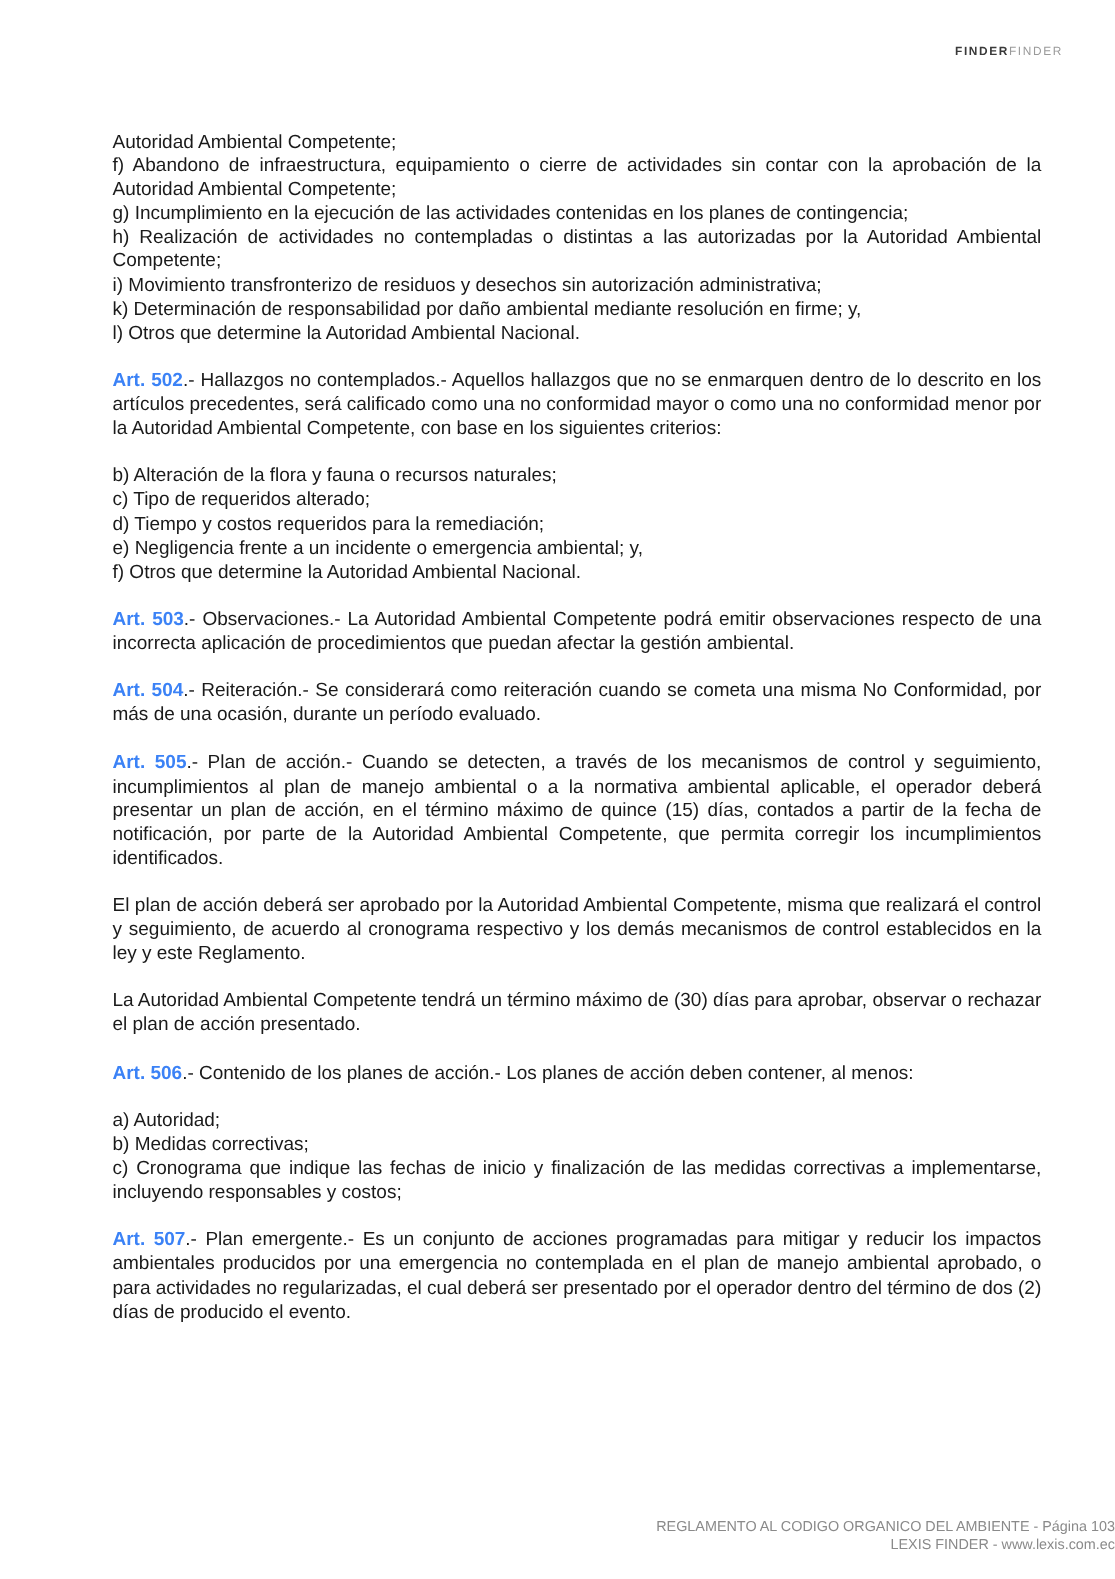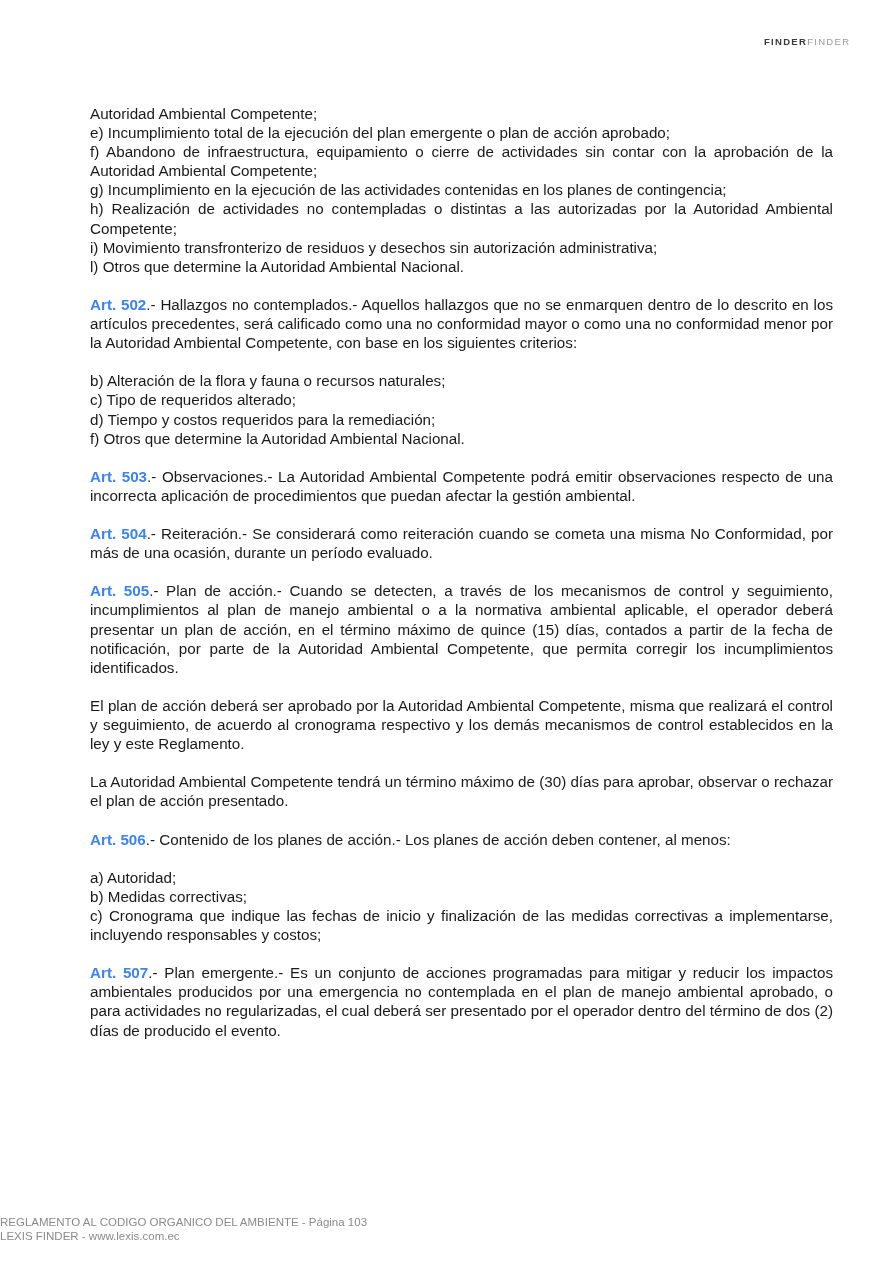--- a/index.html
+++ b/index.html
@@ -12,46 +12,47 @@
   .logo .fd { color: #9a9a9a; font-weight: normal; }
   .content {
     position: absolute; top: 104px; left: 90px; width: 743px;
     font-family: "Liberation Sans", sans-serif; font-size: 15.2px; line-height: 19.1px;
     color: #1a1a1a; text-align: justify;
   }
   .content p { margin: 0; }
   .content .gap { height: 19.1px; }
   .art { color: #3b82f6; font-weight: bold; }
   .footer {
-    position: absolute; top: 1215px; left: 0; width: 892px; text-align: left;
+    position: absolute; top: 1215px; left: 0; width: 892px; text-align: right;
     font-family: "Liberation Sans", sans-serif; font-size: 11.5px; line-height: 14px; color: #8a8a8a;
   }
 </style>
 </head>
 <body>
 
 <div class="logo">
   <span class="lx">FINDER</span><span class="fd">FINDER</span>
 </div>
 
 <div class="content">
   <p>Autoridad Ambiental Competente;</p>
-  <p>e) Incumplimiento total de la ejecución del plan emergente o plan de acción aprobado;</p>
   <p>f) Abandono de infraestructura, equipamiento o cierre de actividades sin contar con la aprobación de la Autoridad Ambiental Competente;</p>
   <p>g) Incumplimiento en la ejecución de las actividades contenidas en los planes de contingencia;</p>
   <p>h) Realización de actividades no contempladas o distintas a las autorizadas por la Autoridad Ambiental Competente;</p>
   <p>i) Movimiento transfronterizo de residuos y desechos sin autorización administrativa;</p>
+  <p>k) Determinación de responsabilidad por daño ambiental mediante resolución en firme; y,</p>
   <p>l) Otros que determine la Autoridad Ambiental Nacional.</p>
   <div class="gap"></div>
 
   <p><span class="art">Art. 502</span><span>.- Hallazgos no contemplados.- Aquellos hallazgos que no se enmarquen dentro de lo descrito en los artículos precedentes, será calificado como una no conformidad mayor o como una no conformidad menor por la Autoridad Ambiental Competente, con base en los siguientes criterios:</span></p>
   <div class="gap"></div>
   <p>b) Alteración de la flora y fauna o recursos naturales;</p>
   <p>c) Tipo de requeridos alterado;</p>
   <p>d) Tiempo y costos requeridos para la remediación;</p>
+  <p>e) Negligencia frente a un incidente o emergencia ambiental; y,</p>
   <p>f) Otros que determine la Autoridad Ambiental Nacional.</p>
   <div class="gap"></div>
 
   <p><span class="art">Art. 503</span><span>.- Observaciones.- La Autoridad Ambiental Competente podrá emitir observaciones respecto de una incorrecta aplicación de procedimientos que puedan afectar la gestión ambiental.</span></p>
   <div class="gap"></div>
 
   <p><span class="art">Art. 504</span><span>.- Reiteración.- Se considerará como reiteración cuando se cometa una misma No Conformidad, por más de una ocasión, durante un período evaluado.</span></p>
   <div class="gap"></div>
 
   <p><span class="art">Art. 505</span><span>.- Plan de acción.- Cuando se detecten, a través de los mecanismos de control y seguimiento, incumplimientos al plan de manejo ambiental o a la normativa ambiental aplicable, el operador deberá presentar un plan de acción, en el término máximo de quince (15) días, contados a partir de la fecha de notificación, por parte de la Autoridad Ambiental Competente, que permita corregir los incumplimientos identificados.</span></p>

